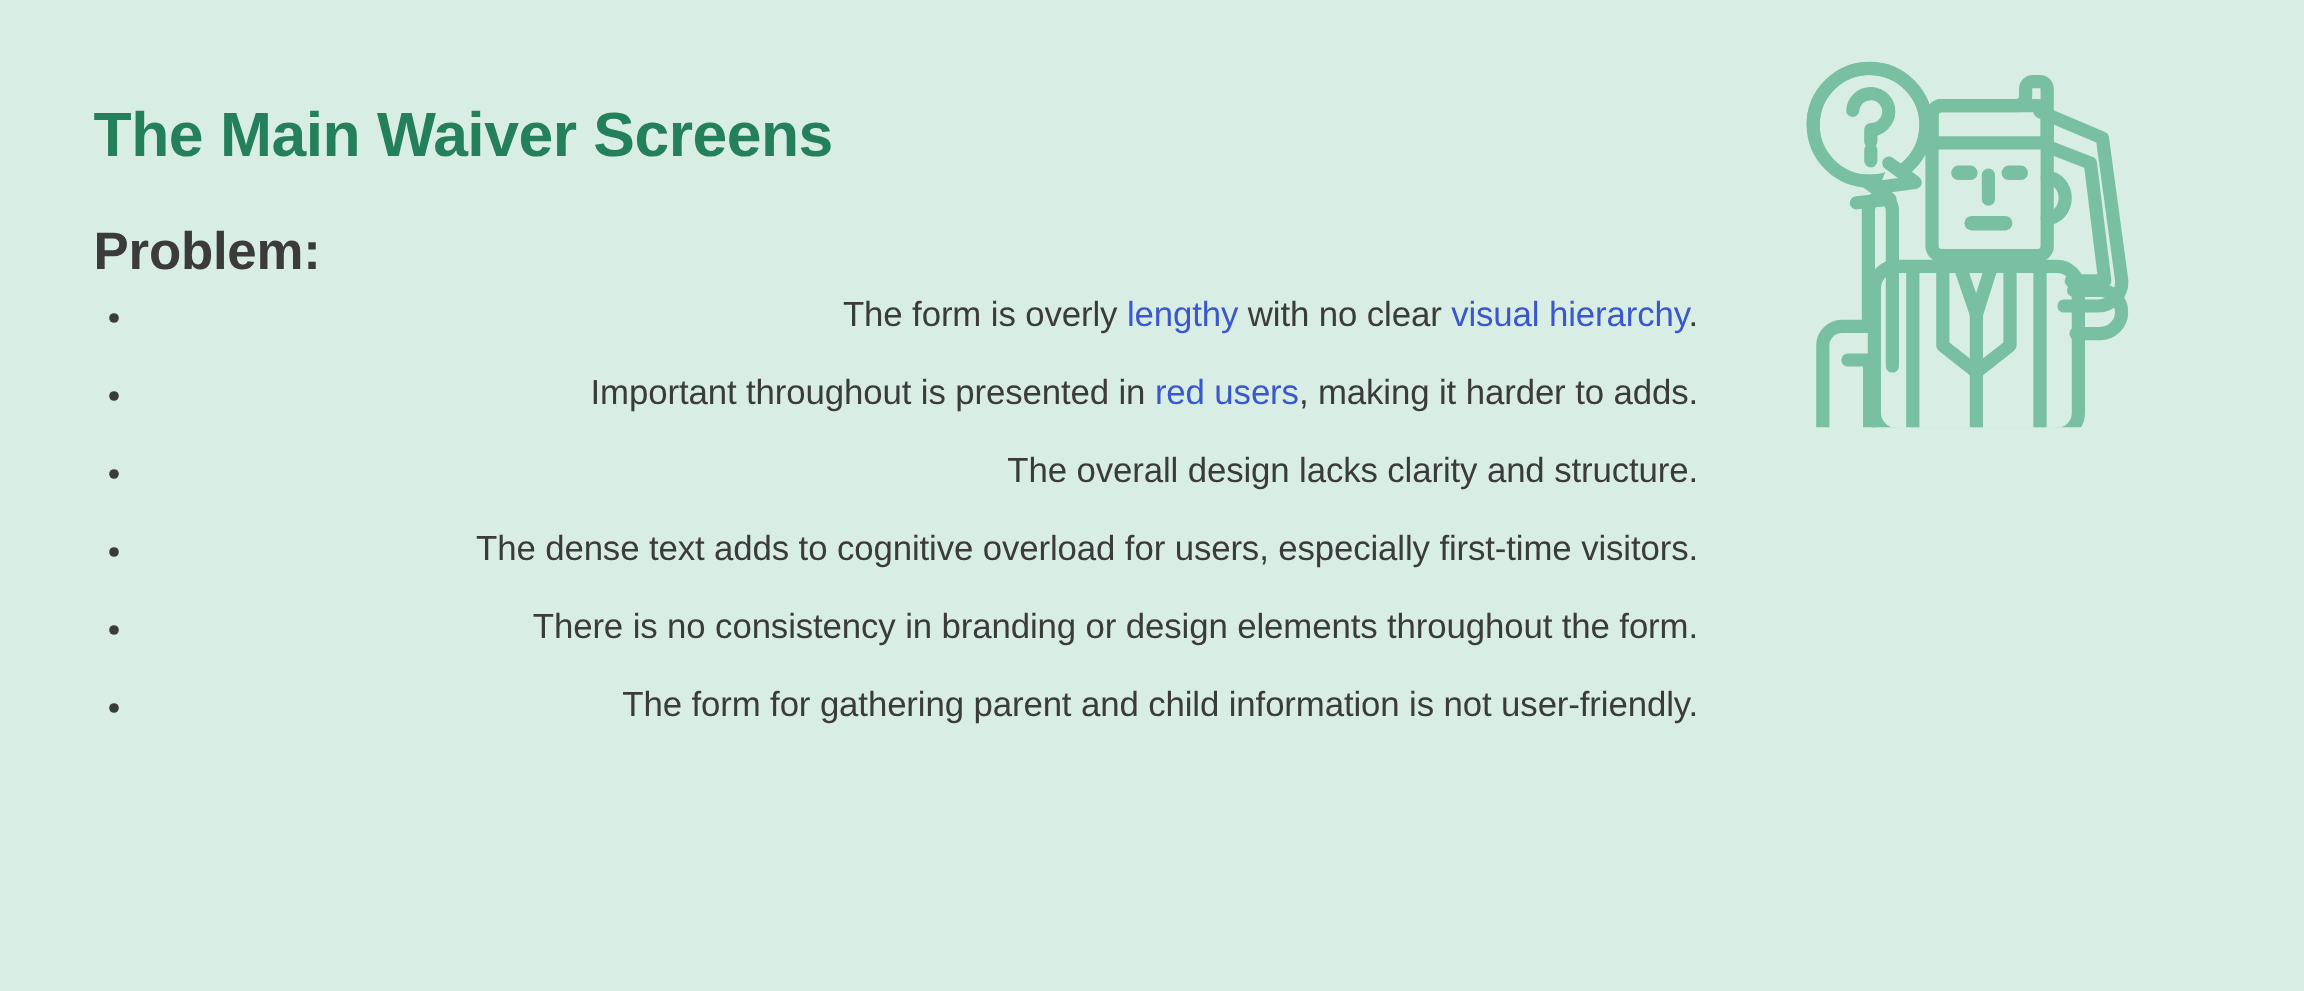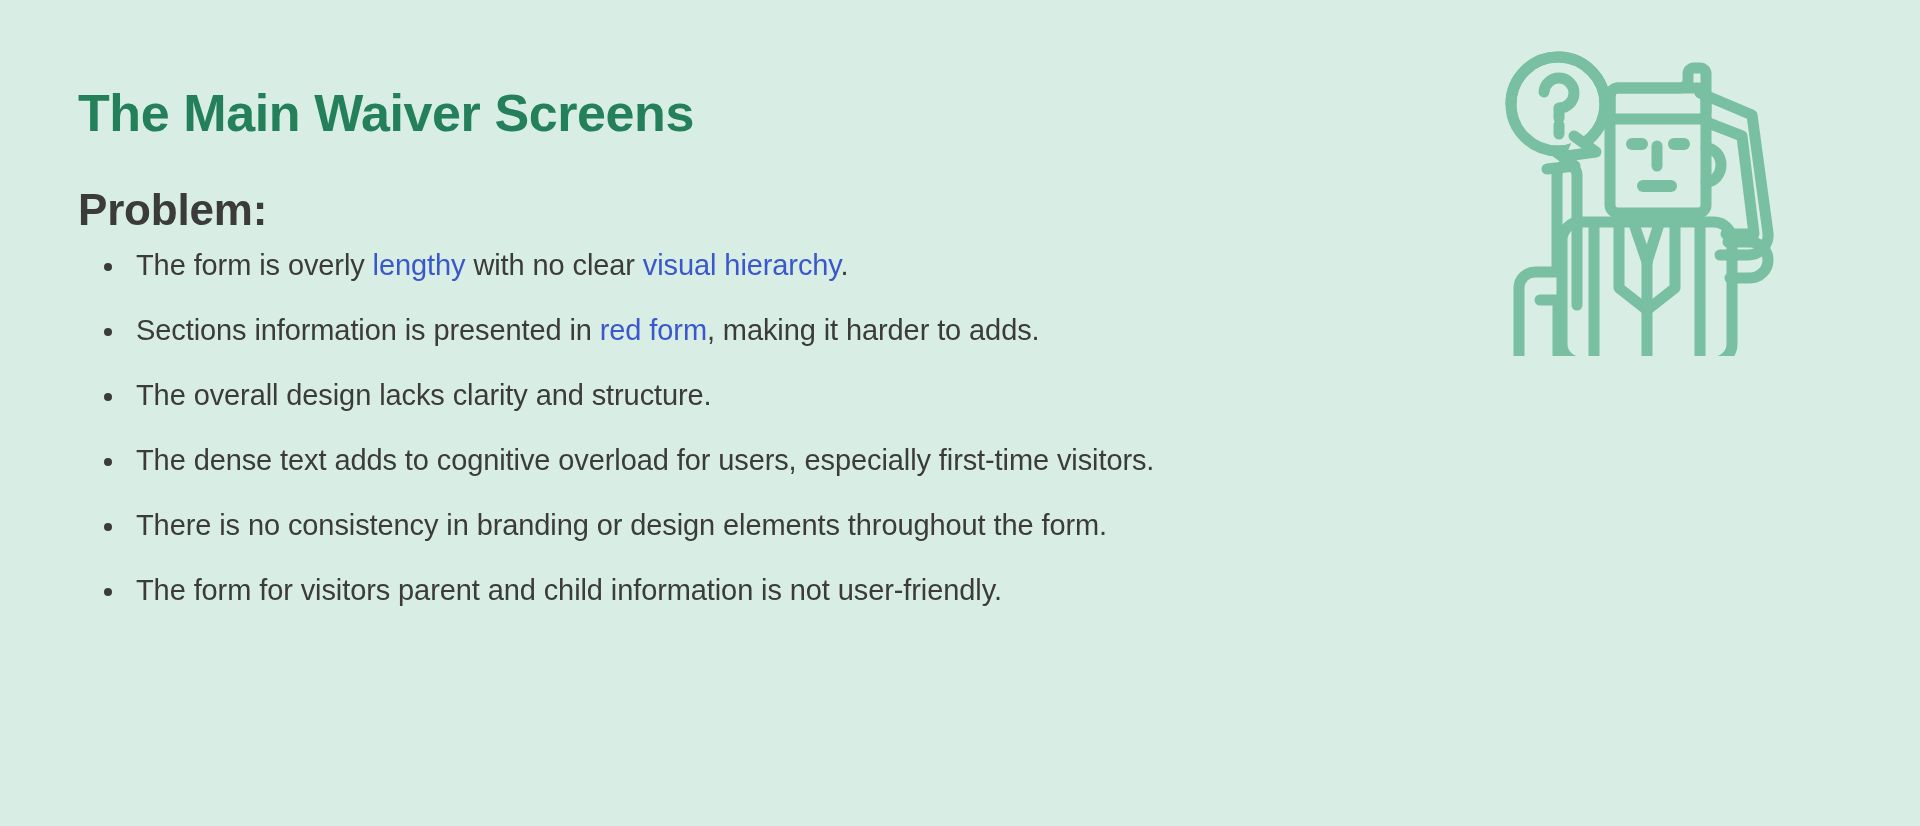--- a/index.html
+++ b/index.html
@@ -44,22 +44,23 @@
   .section-label {
     font-size: 44px;
     font-weight: 700;
     color: #3b3b3b;
     letter-spacing: -0.2px;
     margin: 0 0 14px 0;
   }
 
   .bullet-list {
     list-style: none;
-    margin: 16px;
+    margin: 3px;
     padding: 0;
+    text-align: right;
   }
 
   .bullet-item {
     position: relative;
     padding-left: 42px;
     font-size: 29px;
     line-height: 1.0;
     color: #3b3b3b;
     letter-spacing: -0.1px;
     margin-bottom: 36px;
@@ -106,37 +107,37 @@
 
     <h2 class="section-label">Problem:</h2>
 
     <ul class="bullet-list">
       <li class="bullet-item">
         <span class="bullet-dot"></span>
         <span class="bullet-text"><span>The form is overly </span><span class="hl">lengthy</span><span> with no clear </span><span class="hl">visual hierarchy</span><span>.</span></span>
       </li>
       <li class="bullet-item">
         <span class="bullet-dot"></span>
-        <span class="bullet-text"><span>Sections information is presented in </span><span class="hl">red form</span><span>, making it harder to adds.</span></span>
+        <span class="bullet-text"><span>Important throughout is presented in </span><span class="hl">red users</span><span>, making it harder to adds.</span></span>
       </li>
       <li class="bullet-item">
         <span class="bullet-dot"></span>
         <span class="bullet-text"><span>The overall design lacks clarity and structure.</span></span>
       </li>
       <li class="bullet-item">
         <span class="bullet-dot"></span>
         <span class="bullet-text"><span>The dense text adds to cognitive overload for users, especially first-time visitors.</span></span>
       </li>
       <li class="bullet-item">
         <span class="bullet-dot"></span>
         <span class="bullet-text"><span>There is no consistency in branding or design elements throughout the form.</span></span>
       </li>
       <li class="bullet-item">
         <span class="bullet-dot"></span>
-        <span class="bullet-text"><span>The form for visitors parent and child information is not user-friendly.</span></span>
+        <span class="bullet-text"><span>The form for gathering parent and child information is not user-friendly.</span></span>
       </li>
     </ul>
   </div>
 
   <div class="illustration">
     <svg viewBox="0 0 330 330" xmlns="http://www.w3.org/2000/svg" fill="none" stroke="#79bfa1" stroke-width="11" stroke-linecap="round" stroke-linejoin="round">
 
       <path d="M49 78
                a47 47 0 1 1 44 47
                l20 15 -28 3"></path>

